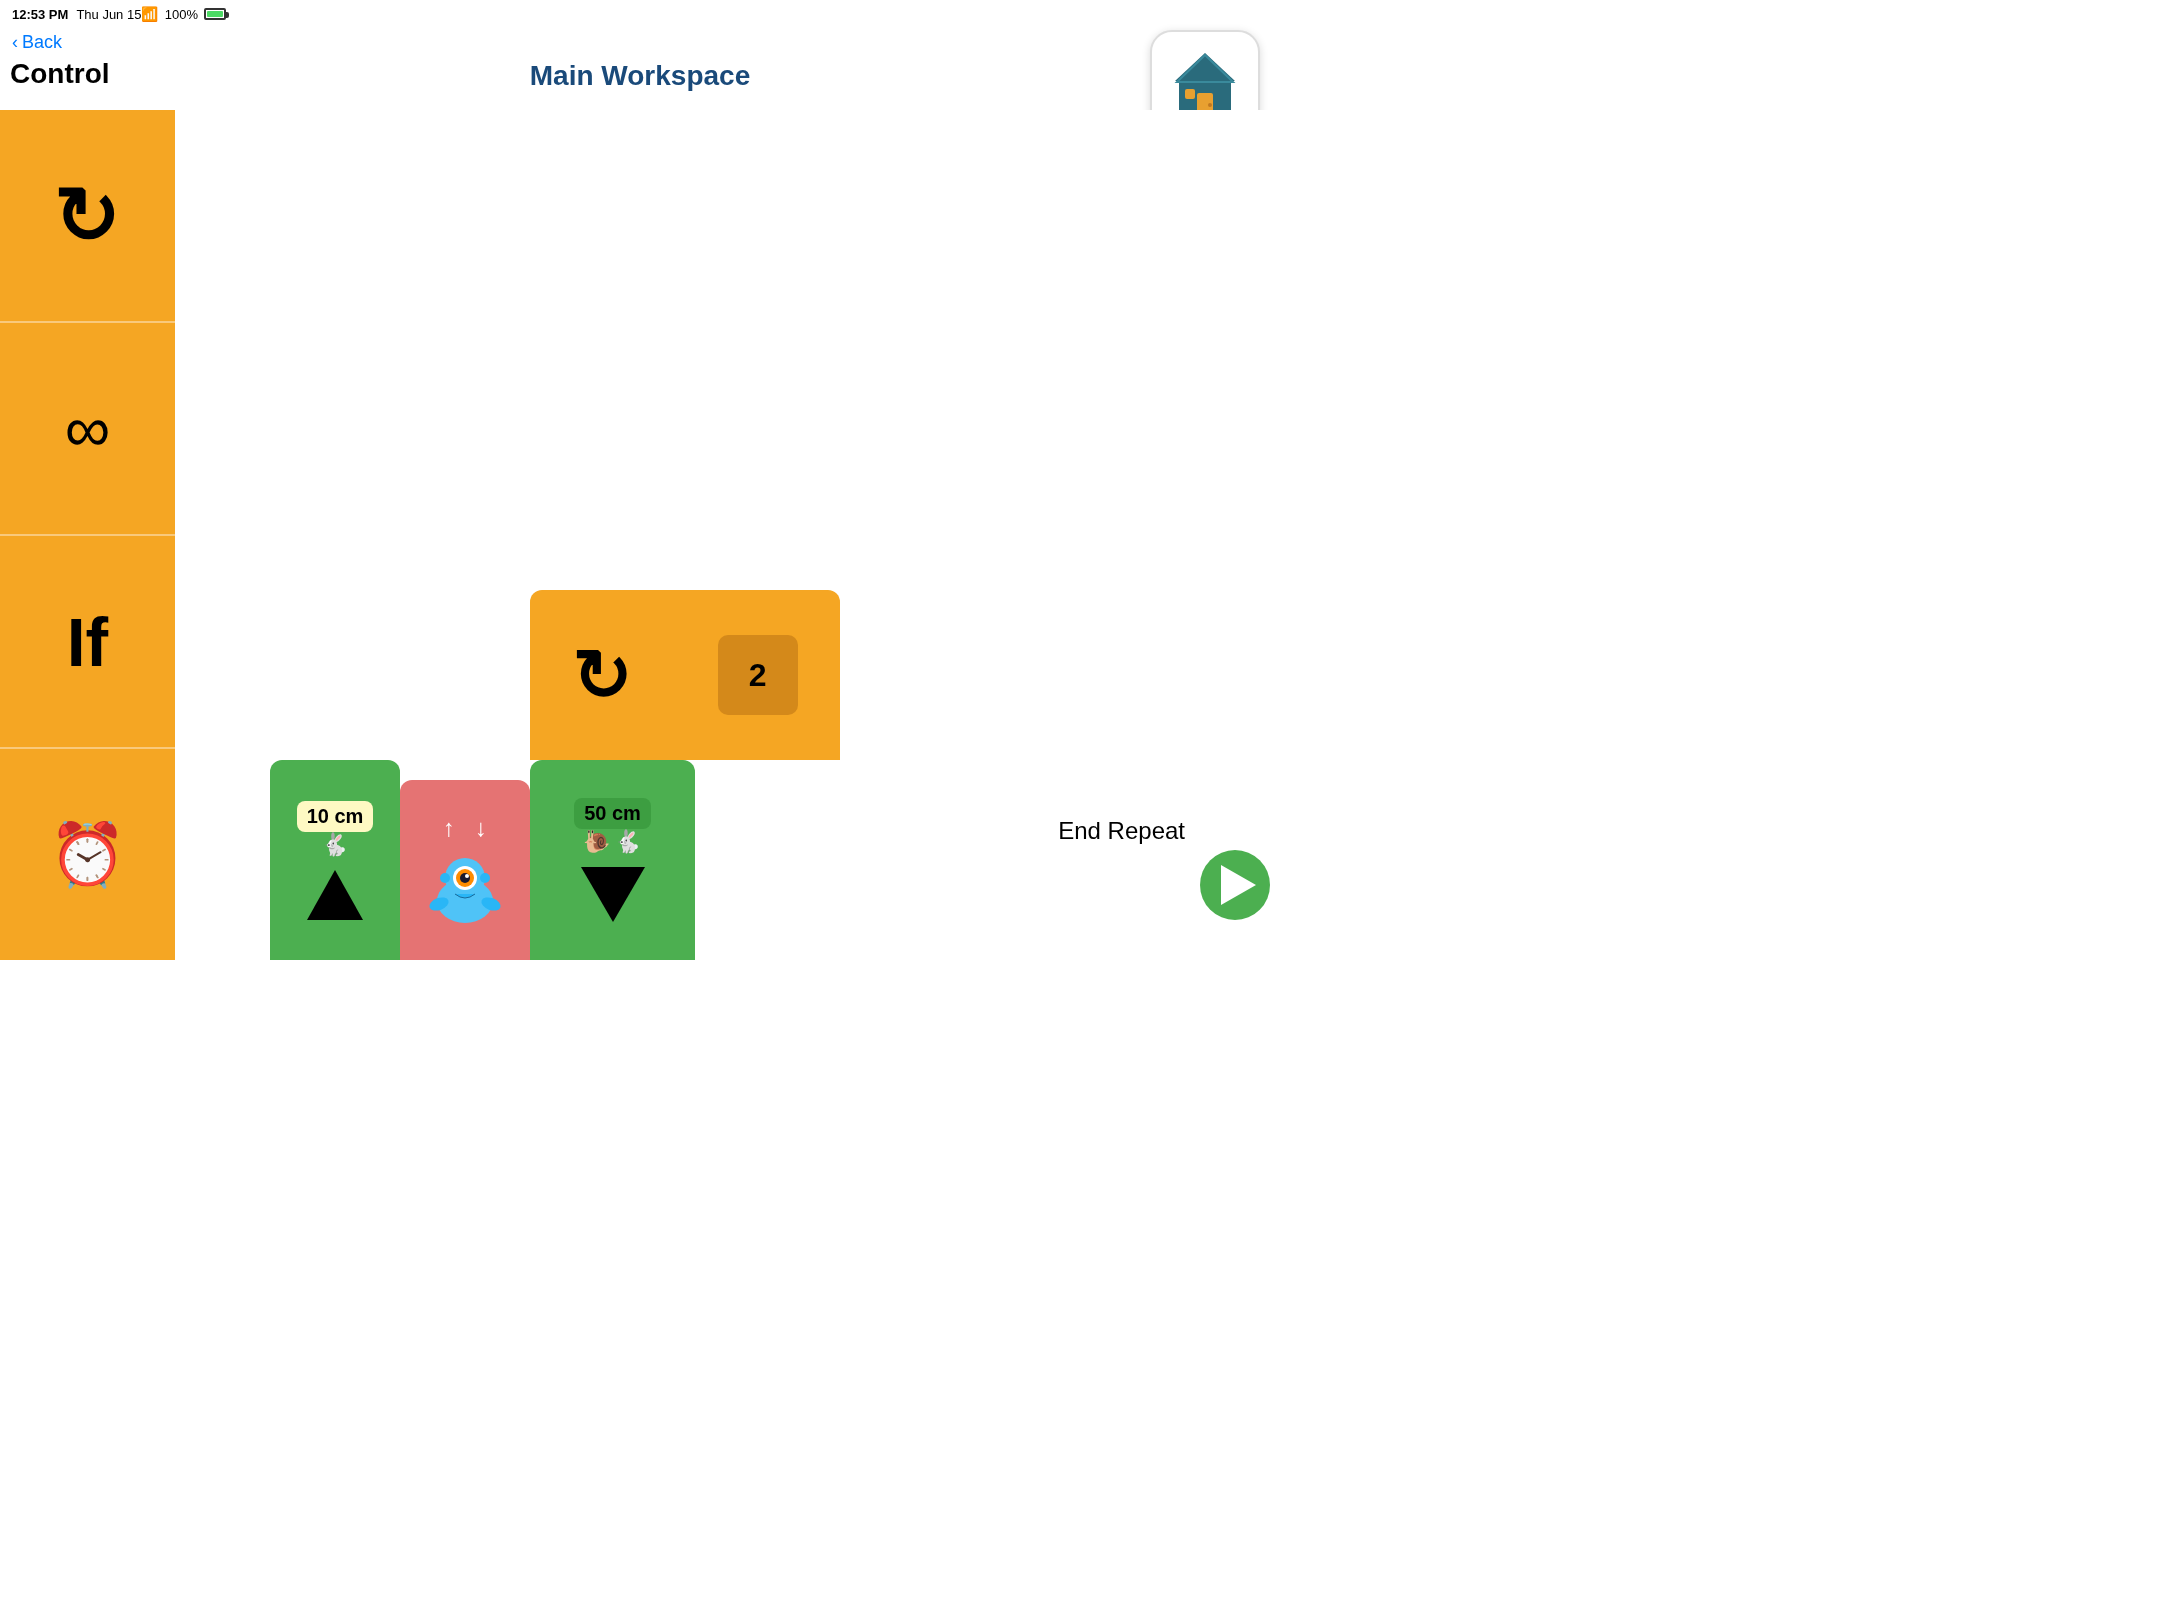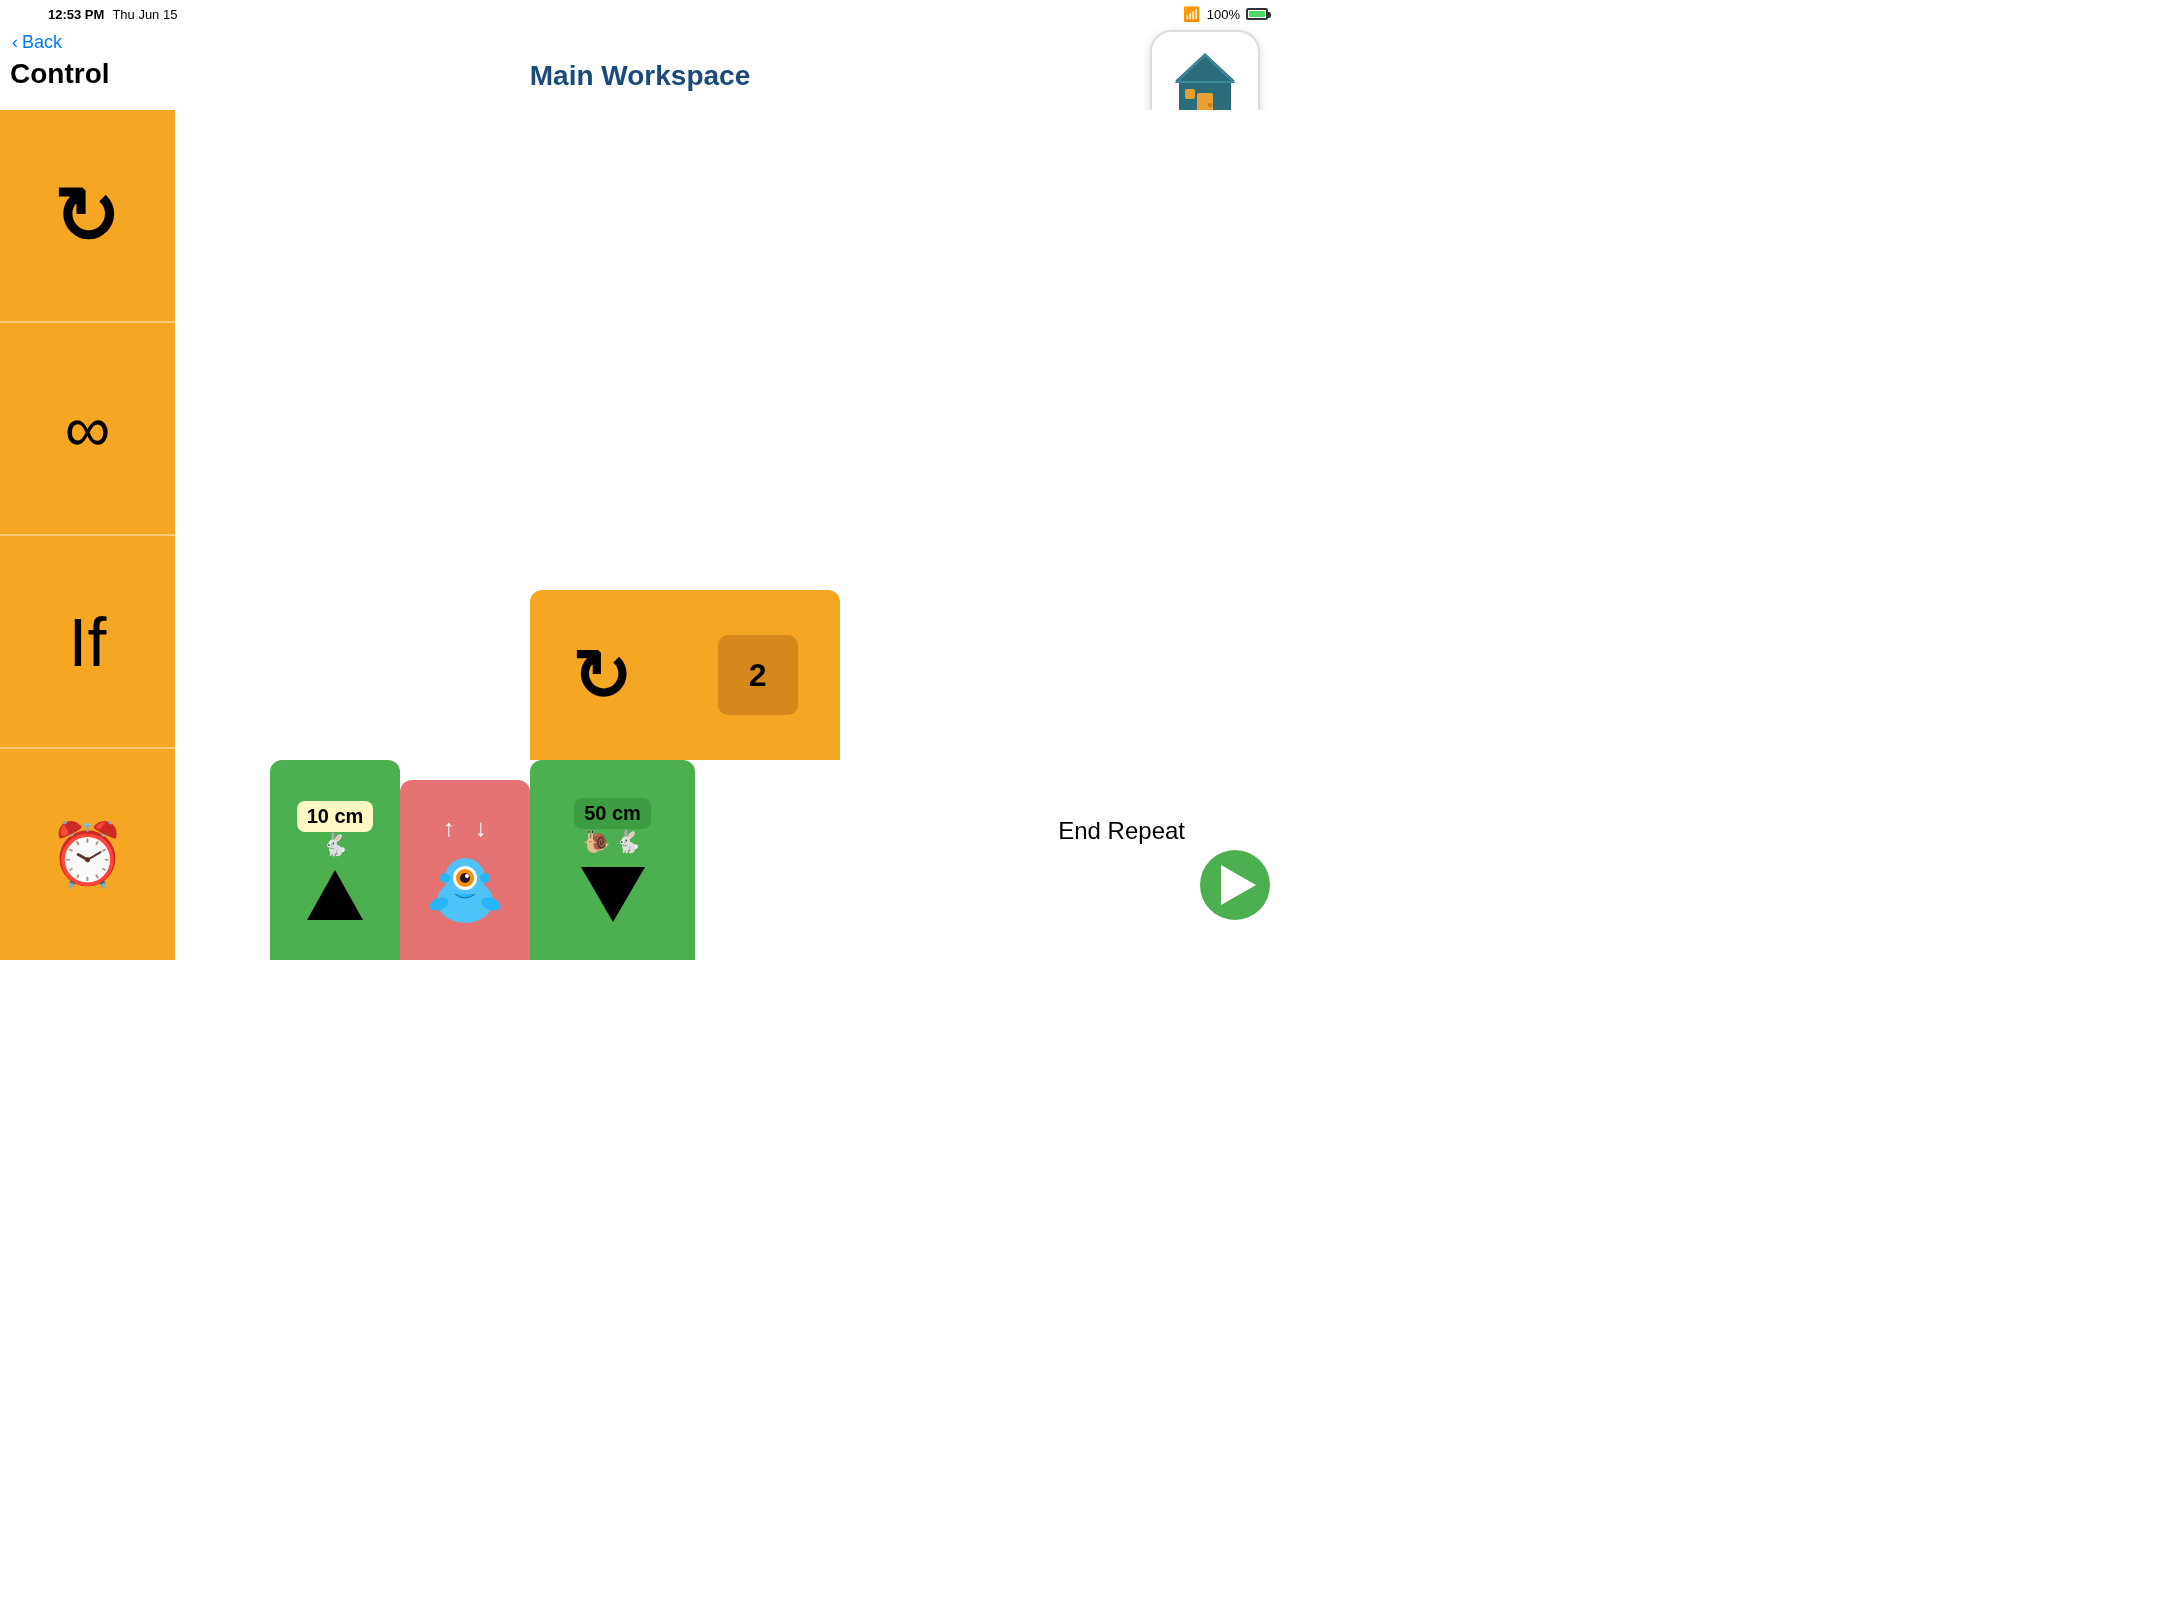--- a/index.html
+++ b/index.html
@@ -12,26 +12,24 @@
       position: relative;
     }
 
     
     #status-bar {
       position: absolute;
       top: 0; left: 0; right: 0;
       height: 28px;
       display: flex;
       align-items: center;
-      justify-content: space-between;
       padding: 0 12px;
       font-size: 13px;
       font-weight: 500;
       z-index: 100;
-      margin-left: 36px;
     }
     #status-time { font-weight: 600; }
     #status-right { display: flex; align-items: center; gap: 6px; }
     .battery-icon {
       width: 22px; height: 12px;
       border: 2px solid #333;
       border-radius: 2px;
       position: relative;
       display: inline-block;
     }
@@ -271,21 +269,21 @@
 
     
     .wifi-icon {
       font-size: 14px;
     }
 
     
     .infinity { font-size: 64px; }
 
     
-    .if-text { font-size: 68px; font-weight: 400; }
+    .if-text { font-size: 68px; font-weight: 700; }
 
     
     .clock-icon {
       font-size: 62px;
     }
 
     
     .home-svg { width: 80px; height: 80px; }
 
     

